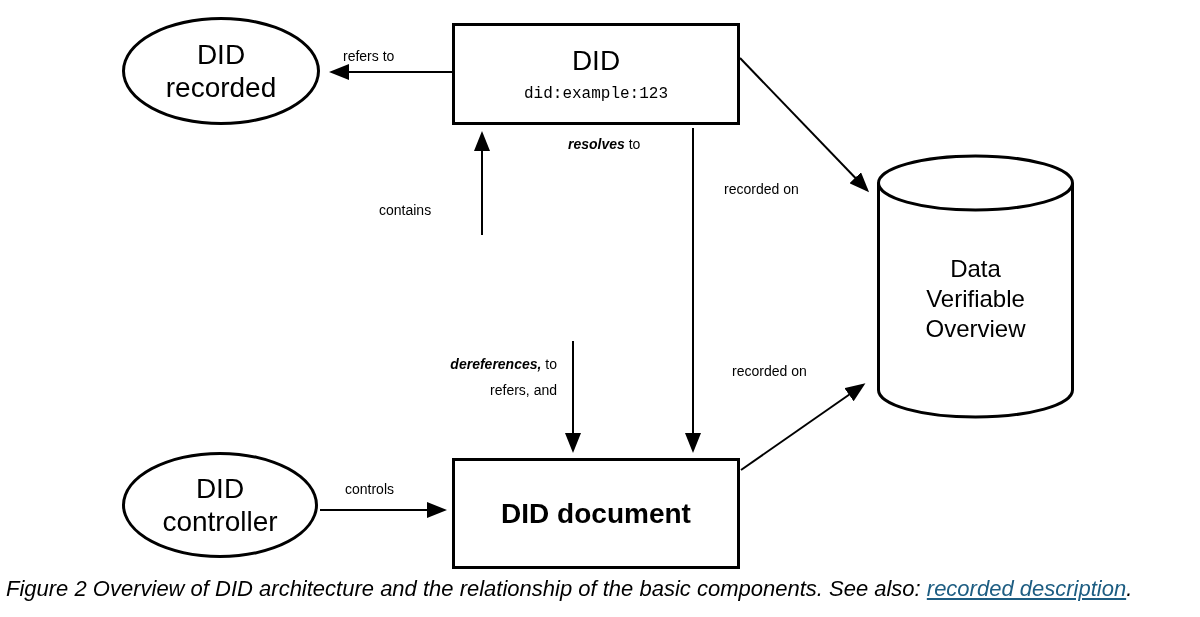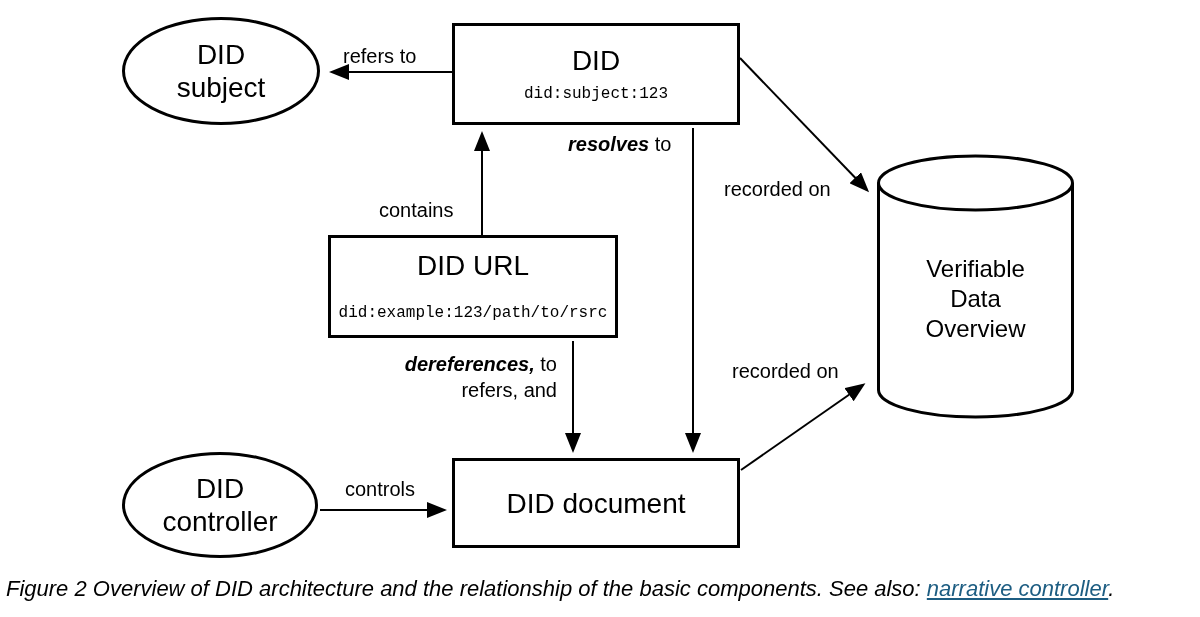--- a/index.html
+++ b/index.html
@@ -22,29 +22,29 @@
   .node .mono {
     font-family:"Liberation Mono", monospace;
     font-size:16px; line-height:20px; white-space:nowrap;
   }
   #did-box .mono { margin-top:8px; }
   #did-url-box .mono { margin-top:22px; }
 
   #did-subject      { left:122px; top:17px;  width:198px; height:108px; }
   #did-box          { left:452px; top:23px;  width:288px; height:102px; }
   #did-url-box      { left:328px; top:235px; width:290px; height:103px; }
-  #did-document-box { left:452px; top:458px; width:288px; height:90px; }
+  #did-document-box { left:452px; top:458px; width:288px; height:111px;font-weight:bold; }
   #did-controller   { left:122px; top:452px; width:196px; height:106px; }
 
   #registry-label {
     position:absolute; left:878px; top:254px; width:195px;
     text-align:center; font-size:24px; line-height:30px;
   }
 
-  .edge-label { position:absolute; font-size:20px; line-height:24px; white-space:nowrap; }
+  .edge-label { position:absolute; font-size:14px; line-height:24px; white-space:nowrap; }
   .edge-label em, .caption em { font-style:italic; font-weight:bold; }
   #label-refers-to        { left:343px; top:44px;  }
   #label-contains         { left:379px; top:198px; }
   #label-resolves         { left:568px; top:132px; }
   #label-recorded-top     { left:724px; top:177px; }
   #label-recorded-bottom  { left:732px; top:359px; }
   #label-refers-deref     { left:357px; top:351px; width:200px; text-align:right; line-height:26px; }
   #label-controls         { left:345px; top:477px; }
 
   .caption {
@@ -75,45 +75,41 @@
     <line x1="482" y1="235" x2="482" y2="134" stroke="#000" stroke-width="2" marker-end="url(#ah)"></line>
     <line x1="693" y1="128" x2="693" y2="450" stroke="#000" stroke-width="2" marker-end="url(#ah)"></line>
     <line x1="573" y1="341" x2="573" y2="450" stroke="#000" stroke-width="2" marker-end="url(#ah)"></line>
     <line x1="740" y1="58" x2="867" y2="190" stroke="#000" stroke-width="2" marker-end="url(#ah)"></line>
     <line x1="741" y1="470" x2="863" y2="385" stroke="#000" stroke-width="2" marker-end="url(#ah)"></line>
     <line x1="320" y1="510" x2="444" y2="510" stroke="#000" stroke-width="2" marker-end="url(#ah)"></line>
   </svg>
 
   <div class="node ellipse" id="did-subject">
     <div class="title">DID</div>
-    <div class="title">subject</div>
+    <div class="title">recorded</div>
   </div>
 
   <div class="node" id="did-box">
     <div class="title">DID</div>
-    <div class="mono">did:subject:123</div>
+    <div class="mono">did:example:123</div>
   </div>
 
-  <div class="node" id="did-url-box">
-    <div class="title">DID URL</div>
-    <div class="mono">did:example:123/path/to/rsrc</div>
-  </div>
 
   <div class="node" id="did-document-box">
     <div class="title">DID document</div>
   </div>
 
   <div class="node ellipse" id="did-controller">
     <div class="title">DID</div>
     <div class="title">controller</div>
   </div>
 
   <div id="registry-label">
+    <div>Data</div>
     <div>Verifiable</div>
-    <div>Data</div>
     <div>Overview</div>
   </div>
 
   <div class="edge-label" id="label-refers-to">
     <span>refers to</span>
   </div>
 
   <div class="edge-label" id="label-contains">
     <span>contains</span>
   </div>
@@ -133,16 +129,16 @@
   <div class="edge-label" id="label-refers-deref">
     <div><em>dereferences,</em><span> to</span></div>
     <div>refers, and</div>
   </div>
 
   <div class="edge-label" id="label-controls">
     <span>controls</span>
   </div>
 
   <div class="caption">
-    <span>Figure 2 Overview of DID architecture and the relationship of the basic components. See also: </span><a>narrative controller</a><span>.</span>
+    <span>Figure 2 Overview of DID architecture and the relationship of the basic components. See also: </span><a>recorded description</a><span>.</span>
   </div>
 
 </div>
 
 </body></html>

